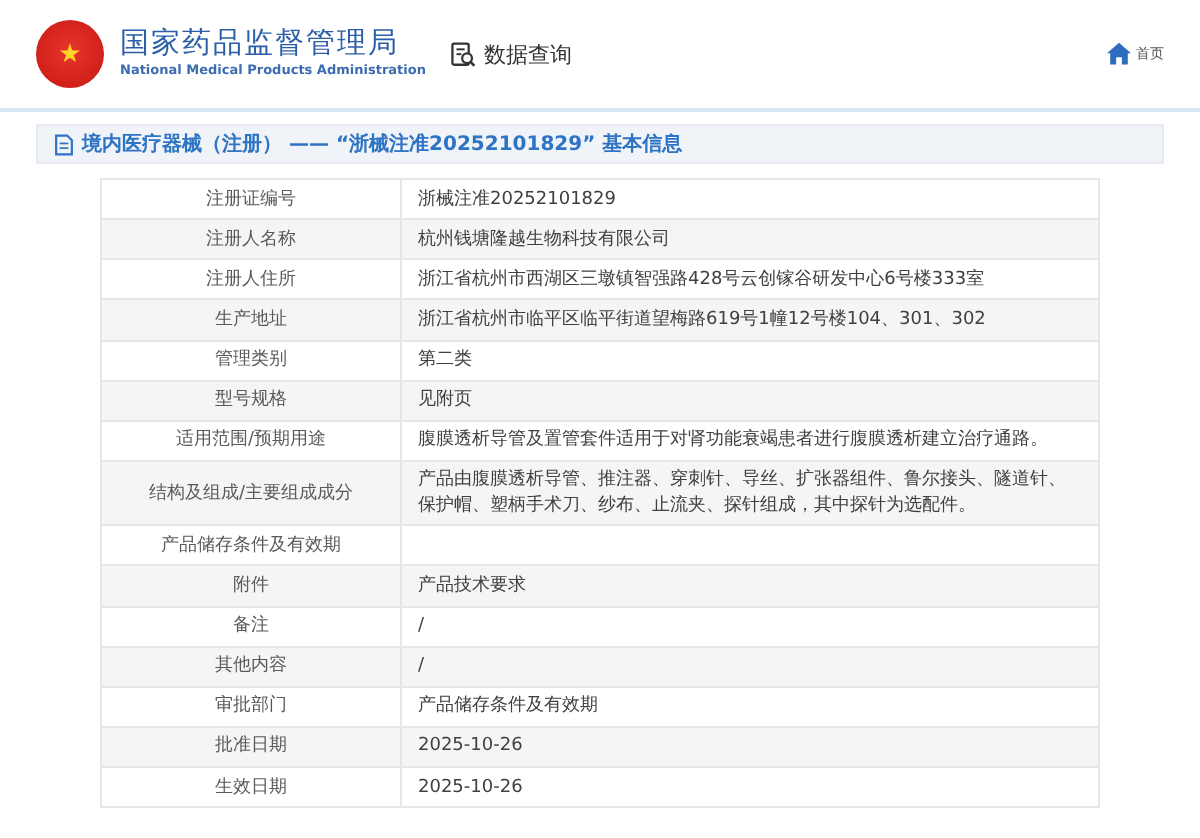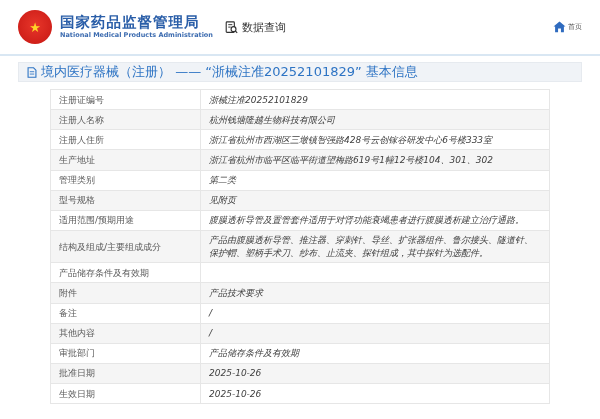--- a/index.html
+++ b/index.html
@@ -23,21 +23,21 @@
   .logo-wrap { display: flex; align-items: center; gap: 8px; }
   .emblem {
     width: 34px; height: 34px; border-radius: 50%;
     background: radial-gradient(circle at 50% 45%, #e8362a 0%, #d0201a 70%);
     display: flex; align-items: center; justify-content: center;
     color: #ffd427; font-size: 13px; line-height: 1;
     flex-shrink: 0;
   }
   .logo-text-block { display: flex; flex-direction: column; }
   .logo-title {
-    color: #2a5ea8; font-size: 14.5px; font-weight: bold;
+    color: #2a5ea8; font-size: 14.5px; font-weight: normal;
     letter-spacing: 1px; line-height: 1.15;
   }
   .logo-subtitle { color: #3d6cb0; font-size: 6.5px; line-height: 1.3; font-weight: bold; }
 
   .nav-query {
     display: flex; align-items: center; gap: 4px;
     margin-left: 12px; font-size: 11px; color: #333; cursor: pointer;
   }
   .nav-query svg { display: block; }
 
@@ -50,21 +50,21 @@
 
   
   .content { padding: 6px 18px 0; }
   .title-bar {
     background: #f0f3f7;
     border: 1px solid #e6eaef;
     height: 20px;
     display: flex; align-items: center; gap: 4px;
     padding: 0 8px;
   }
-  .title-bar .t-text { color: #2e74c4; font-size: 13px; font-weight: normal; }
+  .title-bar .t-text { color: #2e74c4; font-size: 10px; font-weight: bold; }
   .title-bar svg { display: block; flex-shrink: 0; }
 
   
   .table-wrap { margin: 7px 32px 0; }
   table.info {
     width: 100%;
     border-collapse: collapse;
     border: 1px solid #dedede;
     table-layout: fixed;
     font-size: 9px;
@@ -72,24 +72,24 @@
   table.info tr:nth-child(even) { background: #f5f5f5; }
   table.info tr:nth-child(odd) { background: #ffffff; }
   table.info td {
     border: 1px solid #e6e6e6;
     padding: 3.5px 8px;
     line-height: 1.35;
     vertical-align: middle;
   }
   td.lbl {
     width: 150px;
-    text-align: left;
+    text-align: center;
     color: #5a5a5a;
   }
-  td.val { color: #404040; word-break: break-all; font-style: italic; }
+  td.val { color: #404040; word-break: break-all; }
 </style>
 </head>
 <body>
 
 <div class="header">
   <div class="logo-wrap">
     <div class="emblem">★</div>
     <div class="logo-text-block">
       <div class="logo-title">国家药品监督管理局</div>
       <div class="logo-subtitle">National Medical Products Administration</div>

